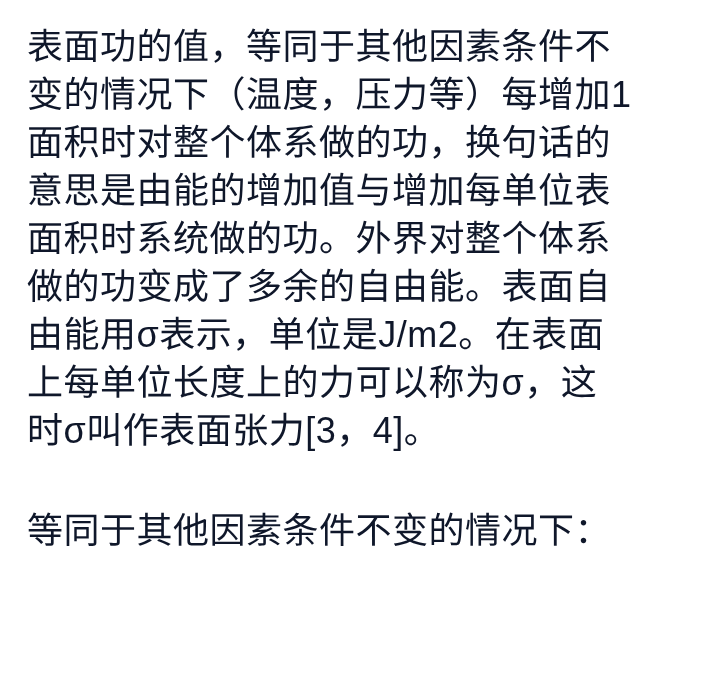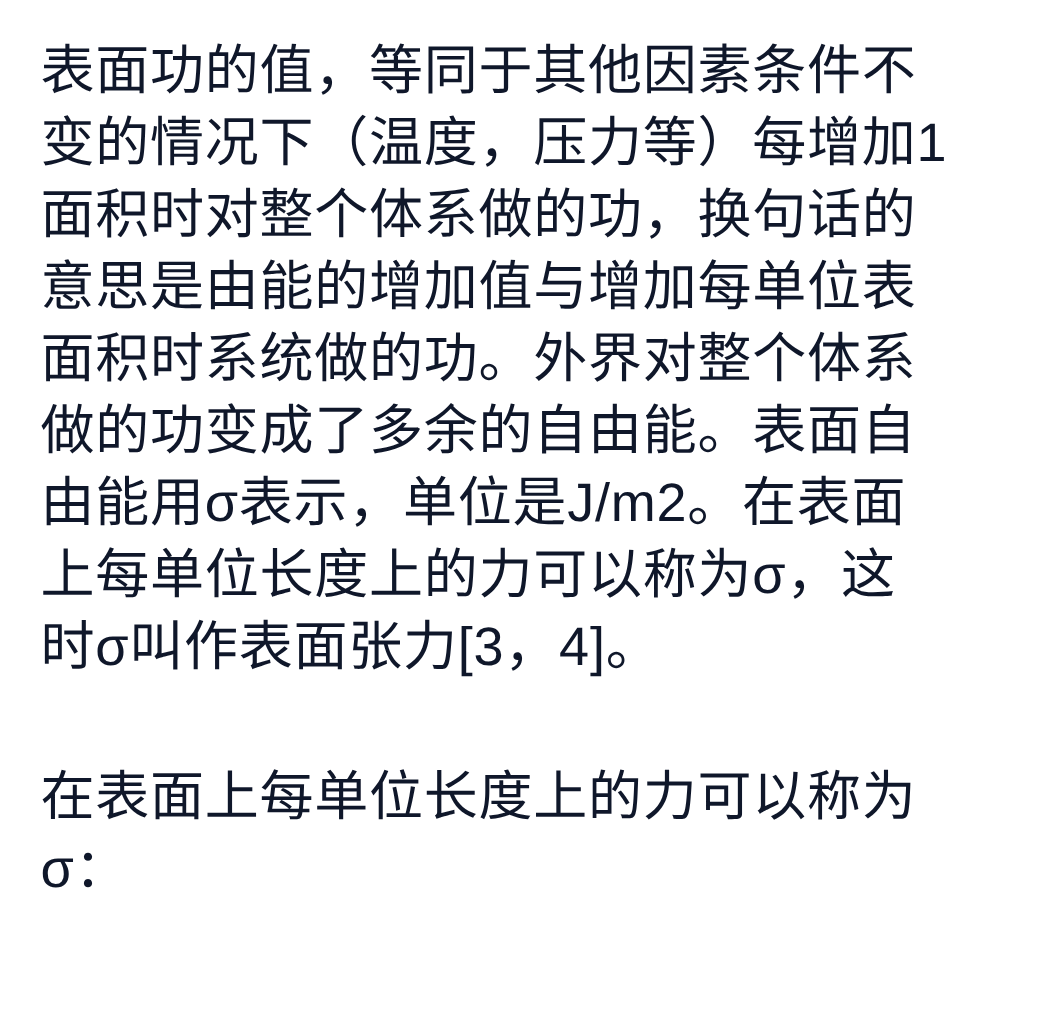--- a/index.html
+++ b/index.html
@@ -29,14 +29,14 @@
   }
   .article p:last-child {
     margin-bottom: 0;
   }
 </style>
 </head>
 <body>
 
 <div class="article">
   <p>表面功的值，等同于其他因素条件不变的情况下（温度，压力等）每增加1面积时对整个体系做的功，换句话的意思是由能的增加值与增加每单位表面积时系统做的功。外界对整个体系做的功变成了多余的自由能。表面自由能用σ表示，单位是J/m2。在表面上每单位长度上的力可以称为σ，这时σ叫作表面张力[3，4]。</p>
-  <p>在表面上每单位长度上的力可以称为σ：</p>
+  <p>等同于其他因素条件不变的情况下：</p>
 </div>
 
 </body></html>

